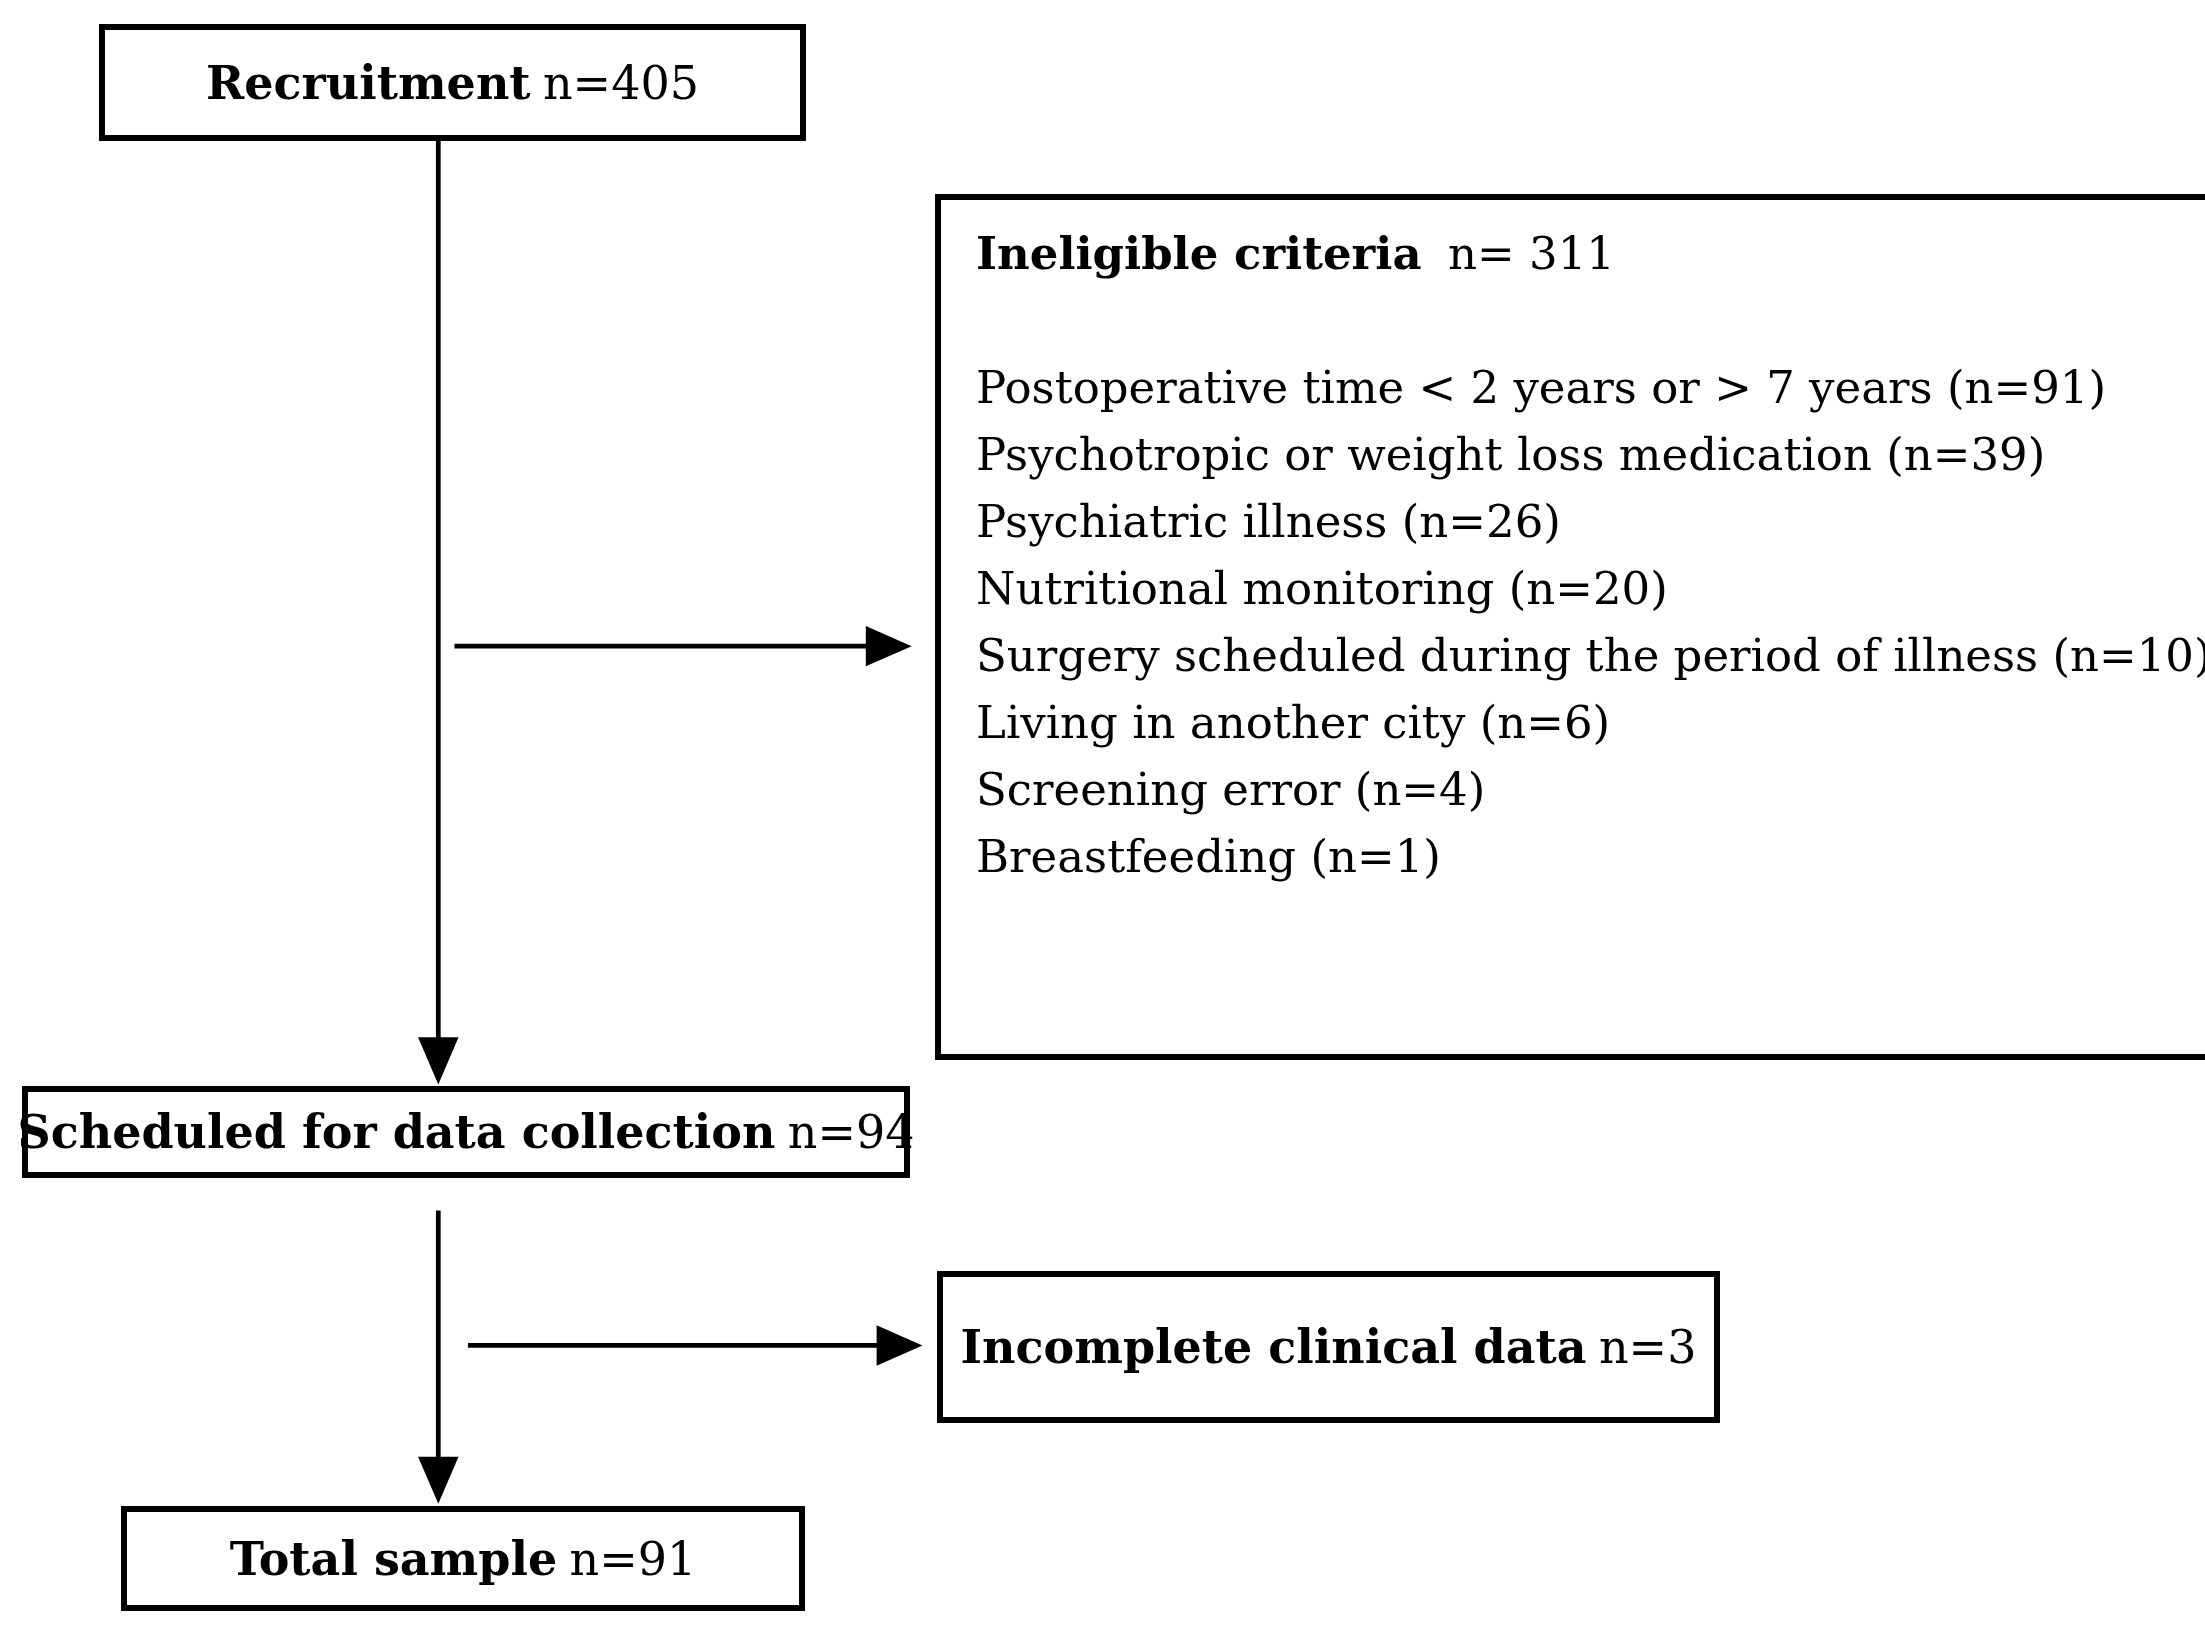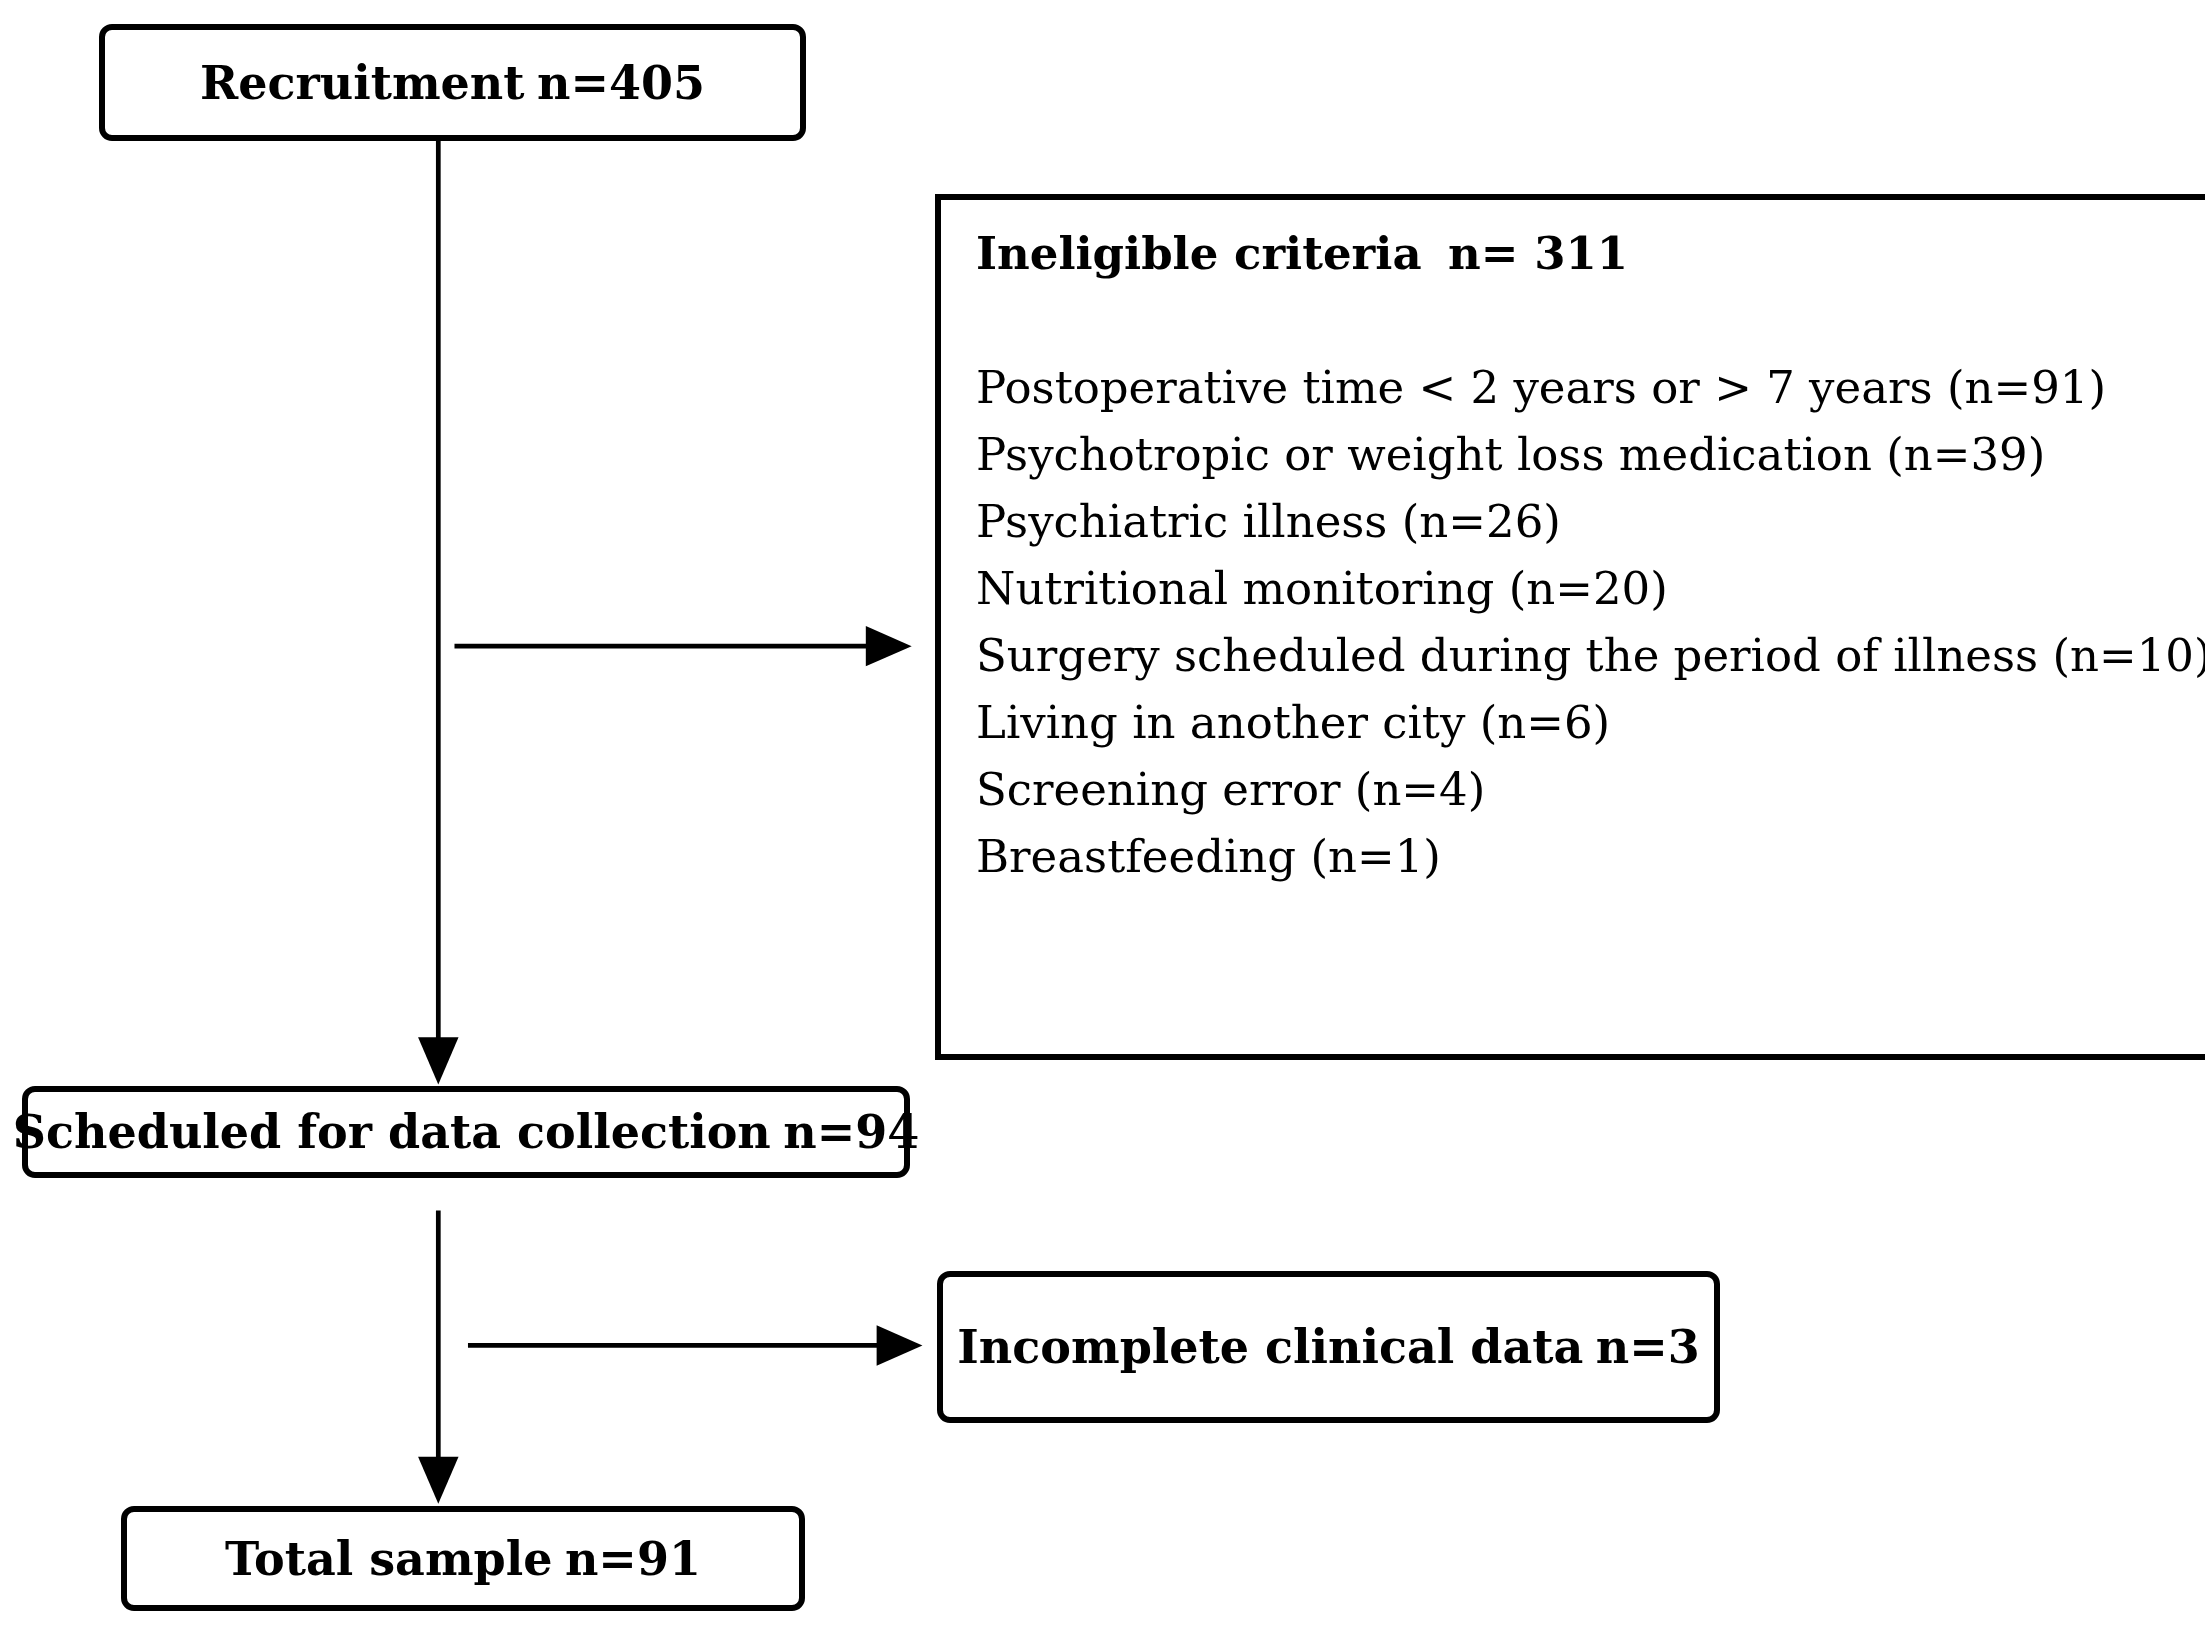--- a/index.html
+++ b/index.html
@@ -23,24 +23,23 @@
     box-sizing: border-box;
     border: 6px solid #000000;
     background: #ffffff;
   }
   .label-box {
     display: flex;
     align-items: center;
     justify-content: center;
     white-space: nowrap;
     font-size: 46px;
-    border-radius: 13px;
   }
   .lbl-bold { font-weight: bold; }
-  .lbl-normal { font-weight: bold; margin-left: 0.27em; }
+  .lbl-normal { font-weight: normal; margin-left: 0.27em; }
 
   .box-recruitment { left: 99px; top: 24px;   width: 707px; height: 117px; }
   .box-scheduled   { left: 22px;  top: 1086px; width: 888px; height: 92px; }
   .box-incomplete  { left: 937px; top: 1271px; width: 783px; height: 152px; }
   .box-total       { left: 121px; top: 1506px; width: 684px; height: 105px; }
 
   .box-ineligible {
     left: 935px; top: 194px; width: 1396px; height: 866px;
     padding: 20px 35px;
     font-size: 45px;

